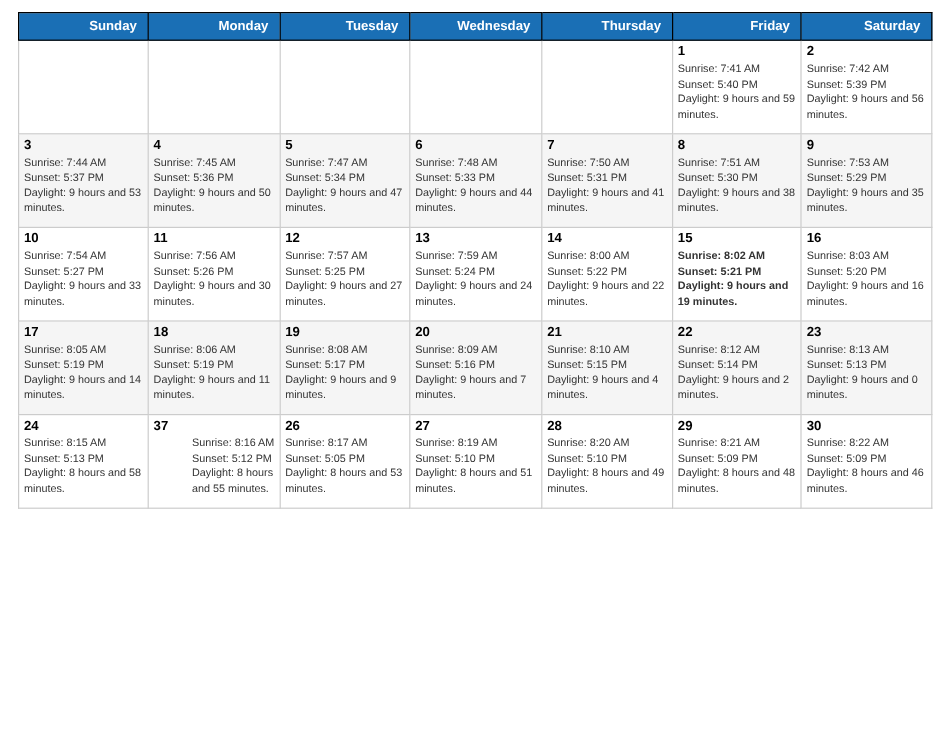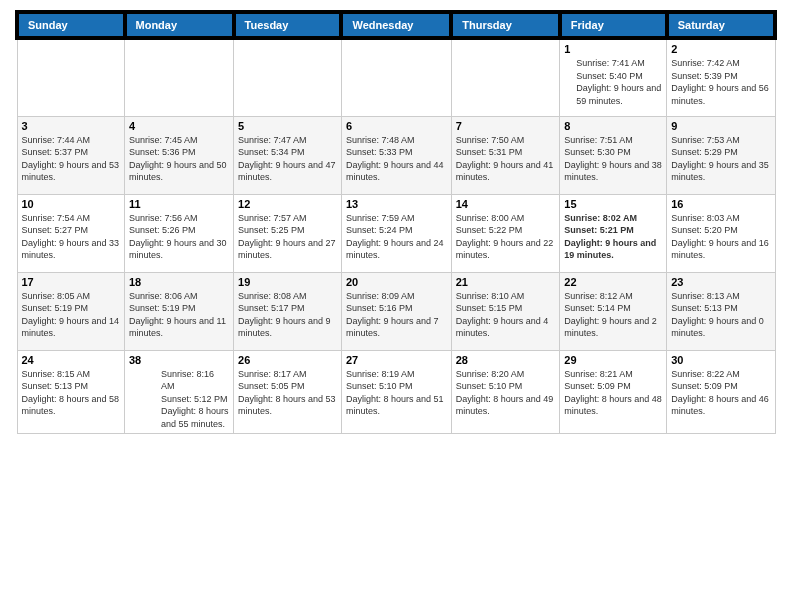--- a/index.html
+++ b/index.html
@@ -53,23 +53,23 @@
     }
     .calendar {
       width: 100%;
       border-collapse: collapse;
       font-size: 10px;
     }
     .calendar thead th {
       background-color: #1a6fb5;
       color: #fff;
       padding: 5px 9px;
-      text-align: left;
+      text-align: right;
       font-size: 11px;
-      border: 4px solid #000000;
+      border: 1px solid #000000;
     }
     .calendar tbody td {
       border: 1px solid #ccc;
       vertical-align: top;
       padding: 3px 4px;
       width: 113px;
       height: 78px;
       background: #fff;
     }
     .calendar tbody tr:nth-child(even) td {
@@ -108,21 +108,21 @@
     </thead>
     <tbody id="calendar-body">
     <tr>
           <td class="empty-cell"></td>
           <td class="empty-cell"></td>
           <td class="empty-cell"></td>
           <td class="empty-cell"></td>
           <td class="empty-cell"></td>
           <td>
             <div class="day-number">1</div>
-            <div class="day-info" style="white-space: pre-line; margin-left: 12px;">Sunrise: 7:41 AM
+            <div class="day-info" style="white-space: pre-line;">Sunrise: 7:41 AM
 Sunset: 5:40 PM
 Daylight: 9 hours and 59 minutes.</div>
           </td>
           <td>
             <div class="day-number">2</div>
             <div class="day-info" style="white-space: pre-line;">Sunrise: 7:42 AM
 Sunset: 5:39 PM
 Daylight: 9 hours and 56 minutes.</div>
           </td>
         </tr>
@@ -259,21 +259,21 @@
           </td>
         </tr>
         <tr>
           <td>
             <div class="day-number">24</div>
             <div class="day-info" style="white-space: pre-line;">Sunrise: 8:15 AM
 Sunset: 5:13 PM
 Daylight: 8 hours and 58 minutes.</div>
           </td>
           <td>
-            <div class="day-number">38</div>
+            <div class="day-number">37</div>
             <div class="day-info" style="white-space: pre-line; margin-left: 32px;">Sunrise: 8:16 AM
 Sunset: 5:12 PM
 Daylight: 8 hours and 55 minutes.</div>
           </td>
           <td>
             <div class="day-number">26</div>
             <div class="day-info" style="white-space: pre-line;">Sunrise: 8:17 AM
 Sunset: 5:05 PM
 Daylight: 8 hours and 53 minutes.</div>
           </td>

